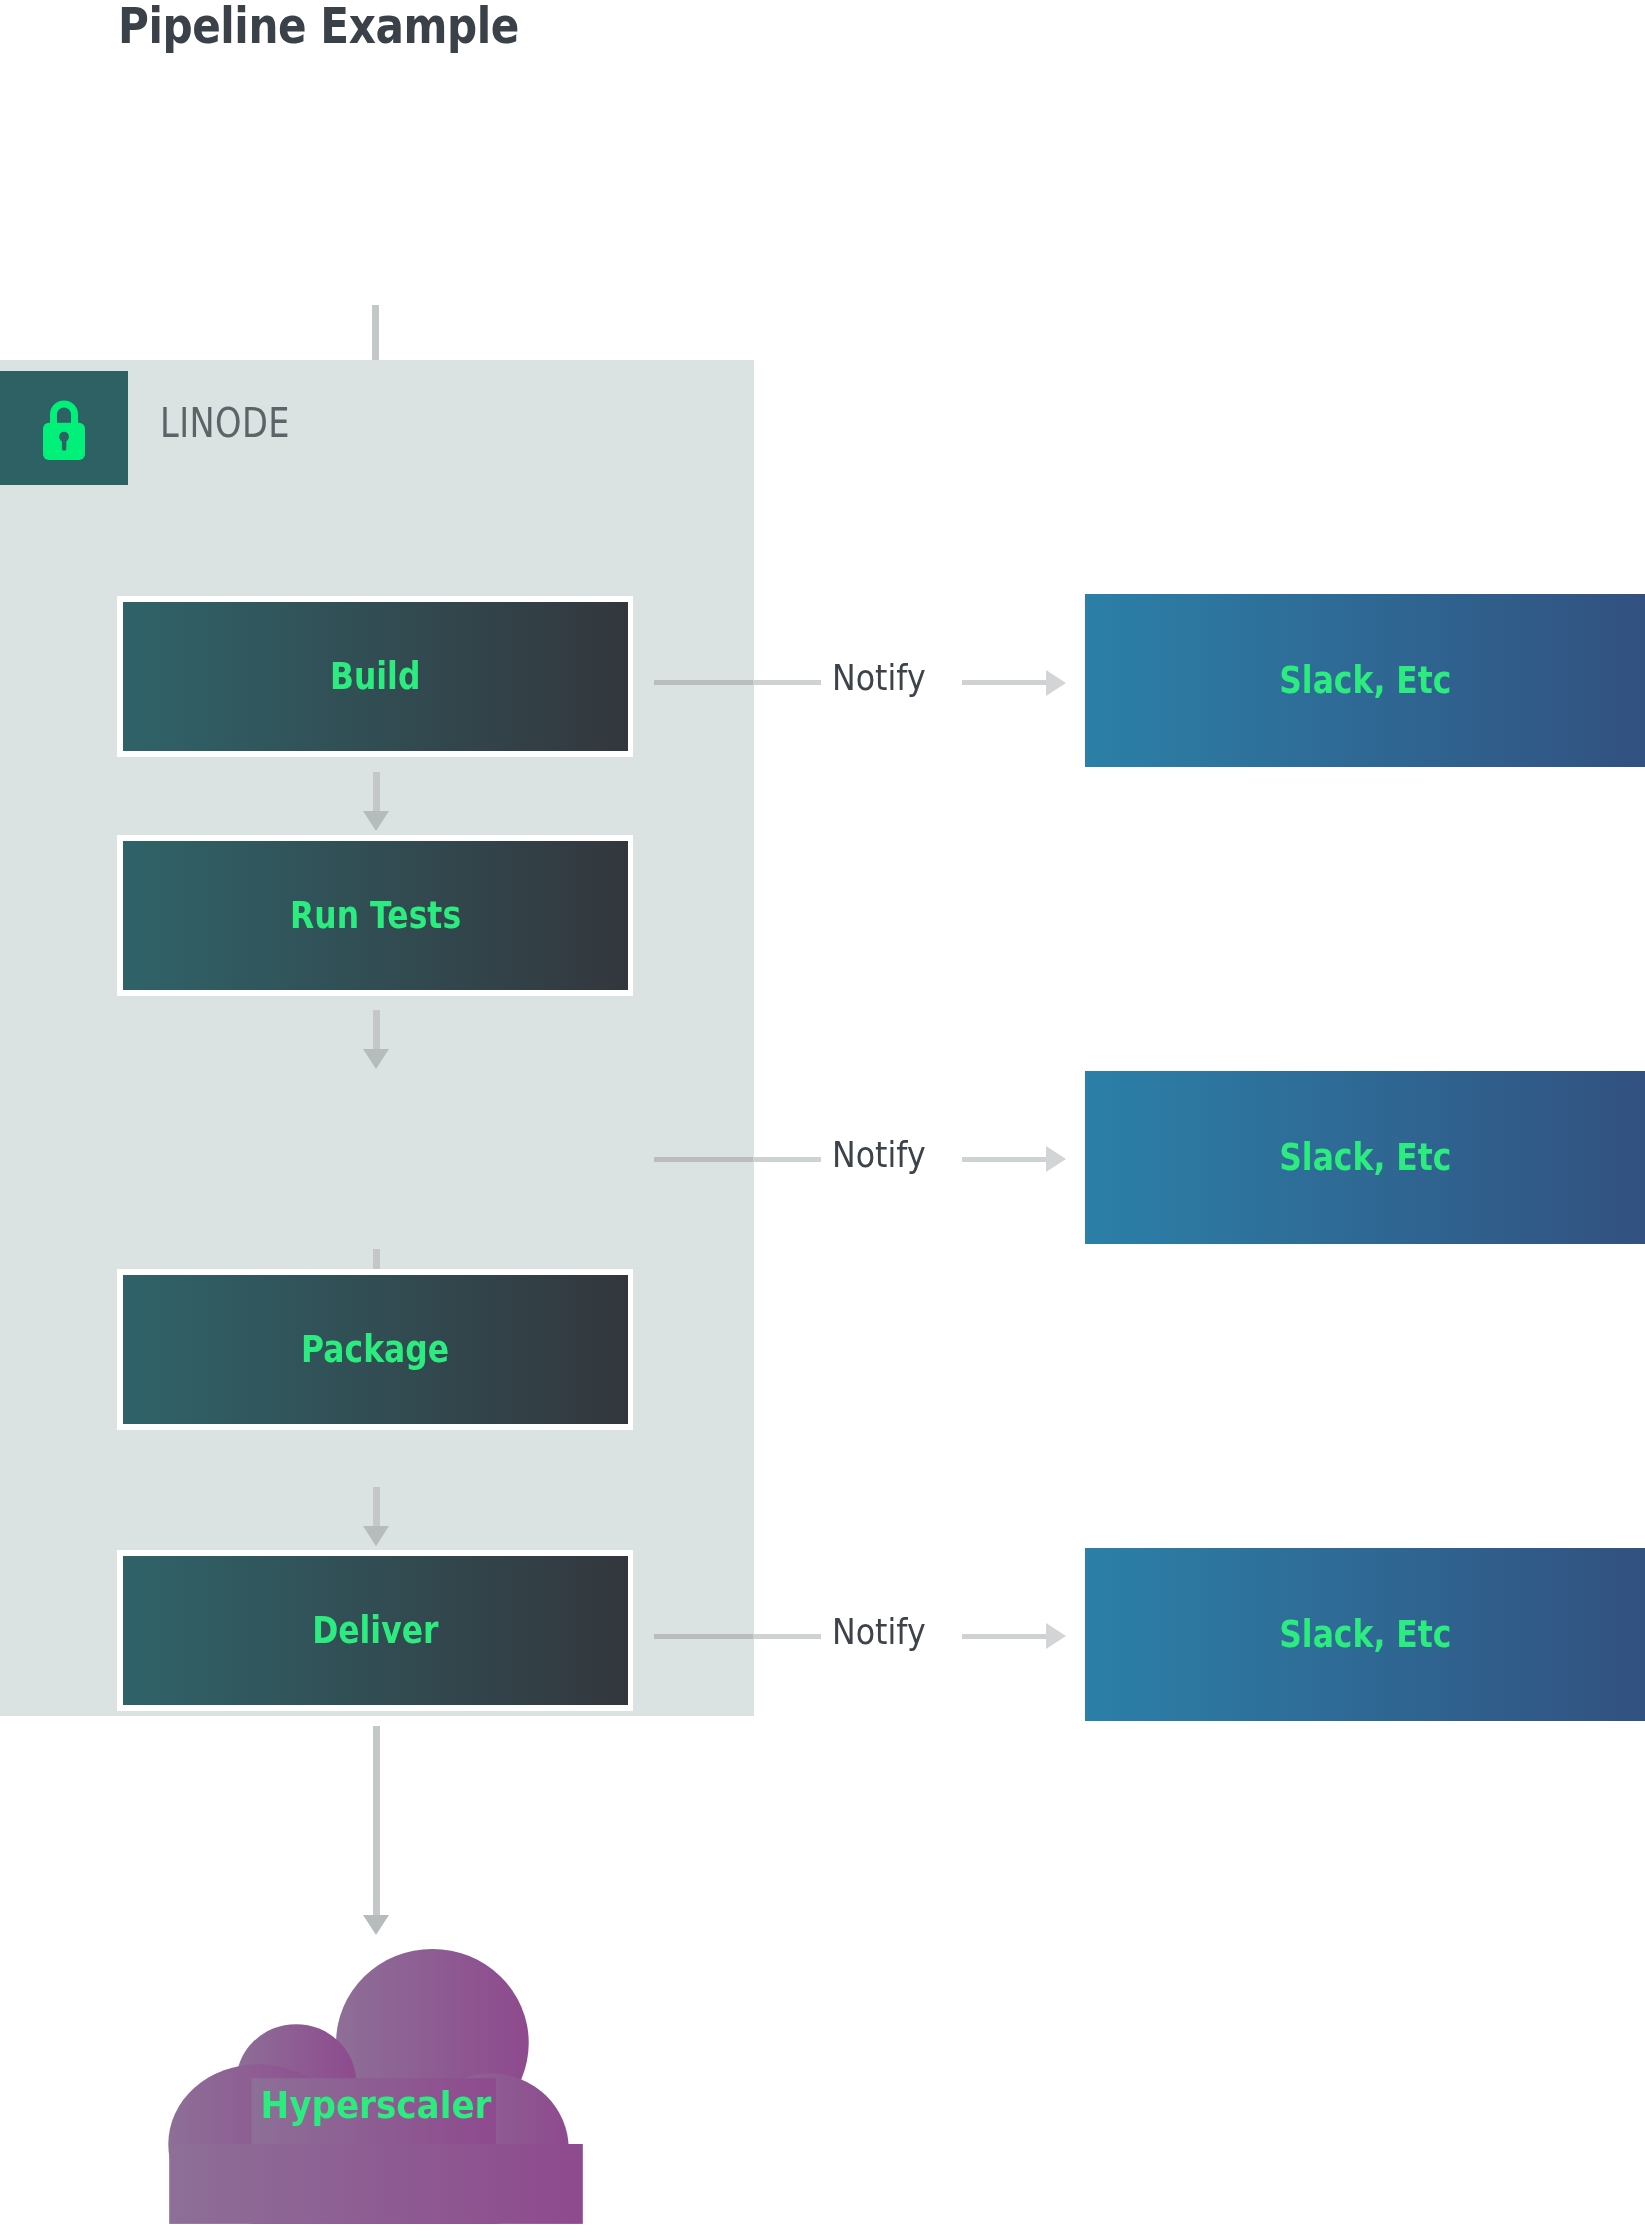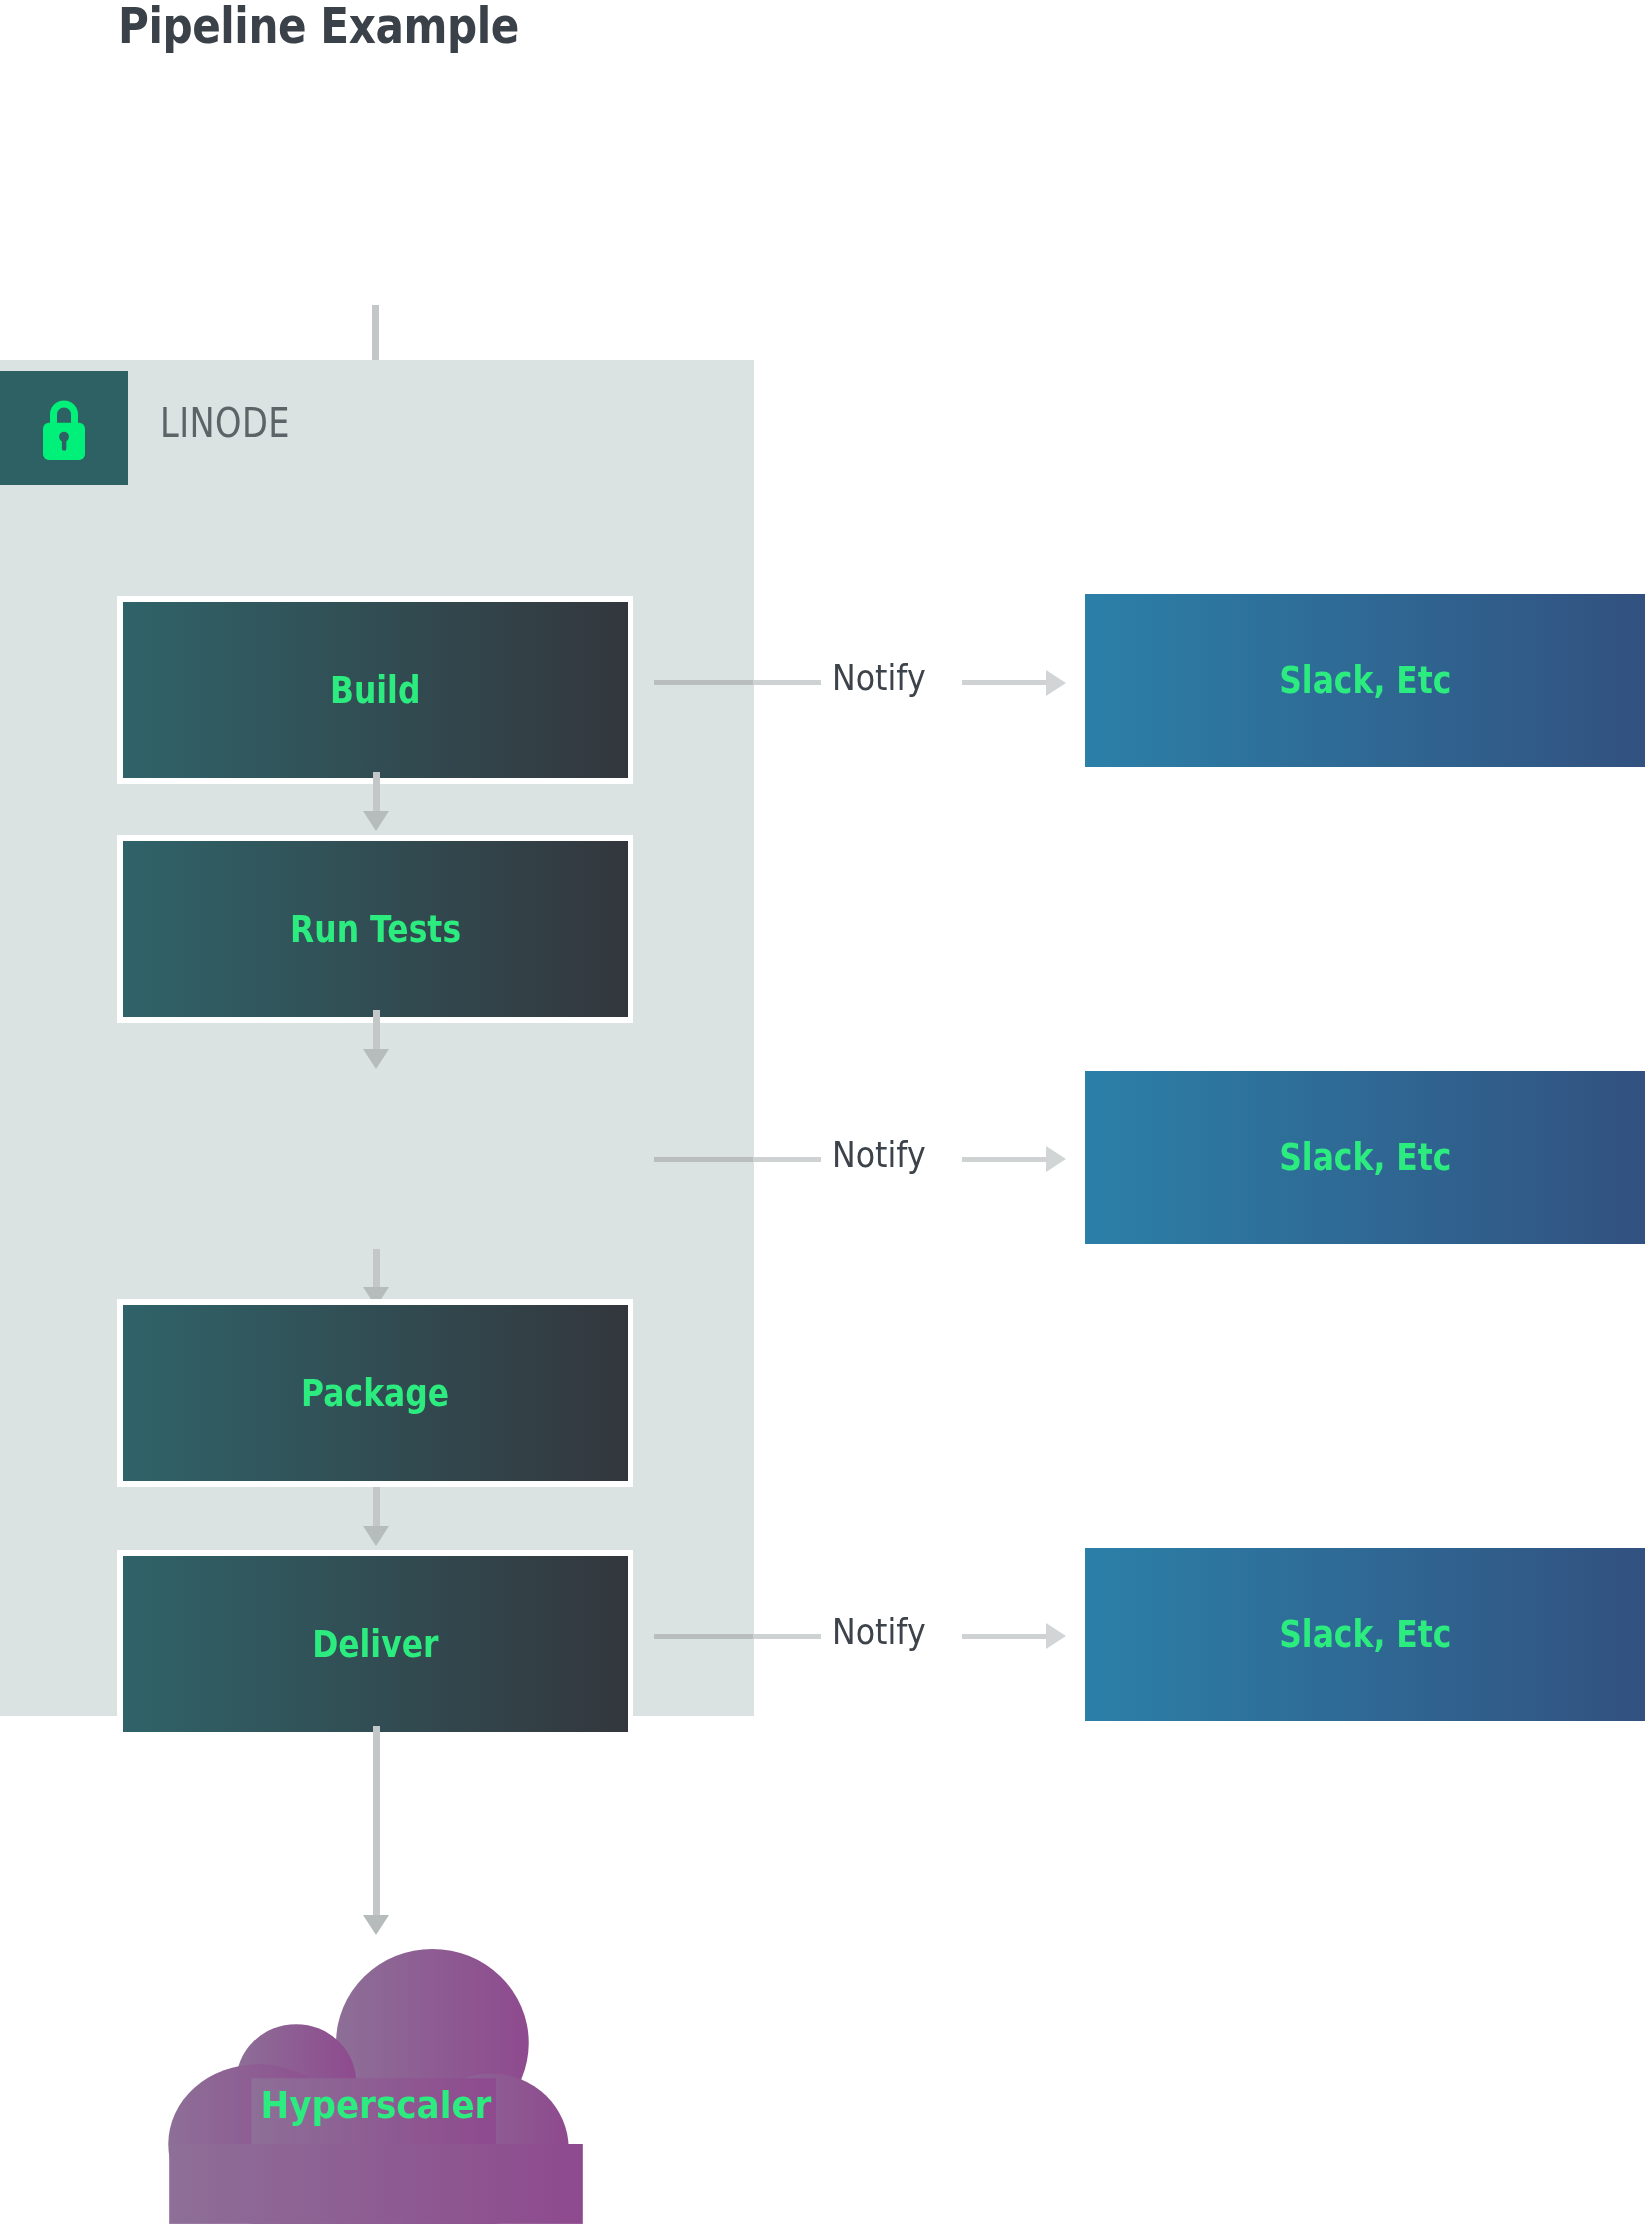--- a/index.html
+++ b/index.html
@@ -93,21 +93,21 @@
     top: 128px;
     width: 558px;
     height: 176px;
     background: linear-gradient(to right, #2f6369 0%, #33373d 100%);
   }
 
   
   .node-stage {
     left: 117px;
     width: 516px;
-    height: 188px;
+    height: 161px;
     background: #ffffff;
     padding: 5.6px 4.7px 5.6px 5.6px;
   }
   .node-stage .fill {
     width: 100%;
     height: 100%;
     display: flex;
     align-items: center;
     justify-content: center;
     background: linear-gradient(to right, #2f6369 0%, #33373d 100%);
@@ -224,21 +224,21 @@
     <div class="fill">
         <span class="node-label">Run Tests</span>
       </div>
   </div>
   <div class="v-line" style="left:373px; top:1010px; height:43px;"></div>
   <div class="v-head" style="left:363px; top:1049px;"></div>
 
   <div class="v-line" style="left:373px; top:1249px; height:43px;"></div>
   <div class="v-head" style="left:363px; top:1287px;"></div>
 
-  <div class="node node-stage" style="top:1299px;">
+  <div class="node node-stage" style="top:1269px;">
     <div class="fill">
         <span class="node-label">Package</span>
       </div>
   </div>
   <div class="v-line" style="left:373px; top:1487px; height:43px;"></div>
   <div class="v-head" style="left:363px; top:1526px;"></div>
 
   <div class="node node-stage" style="top:1550px;">
     <div class="fill">
         <span class="node-label">Deliver</span>

